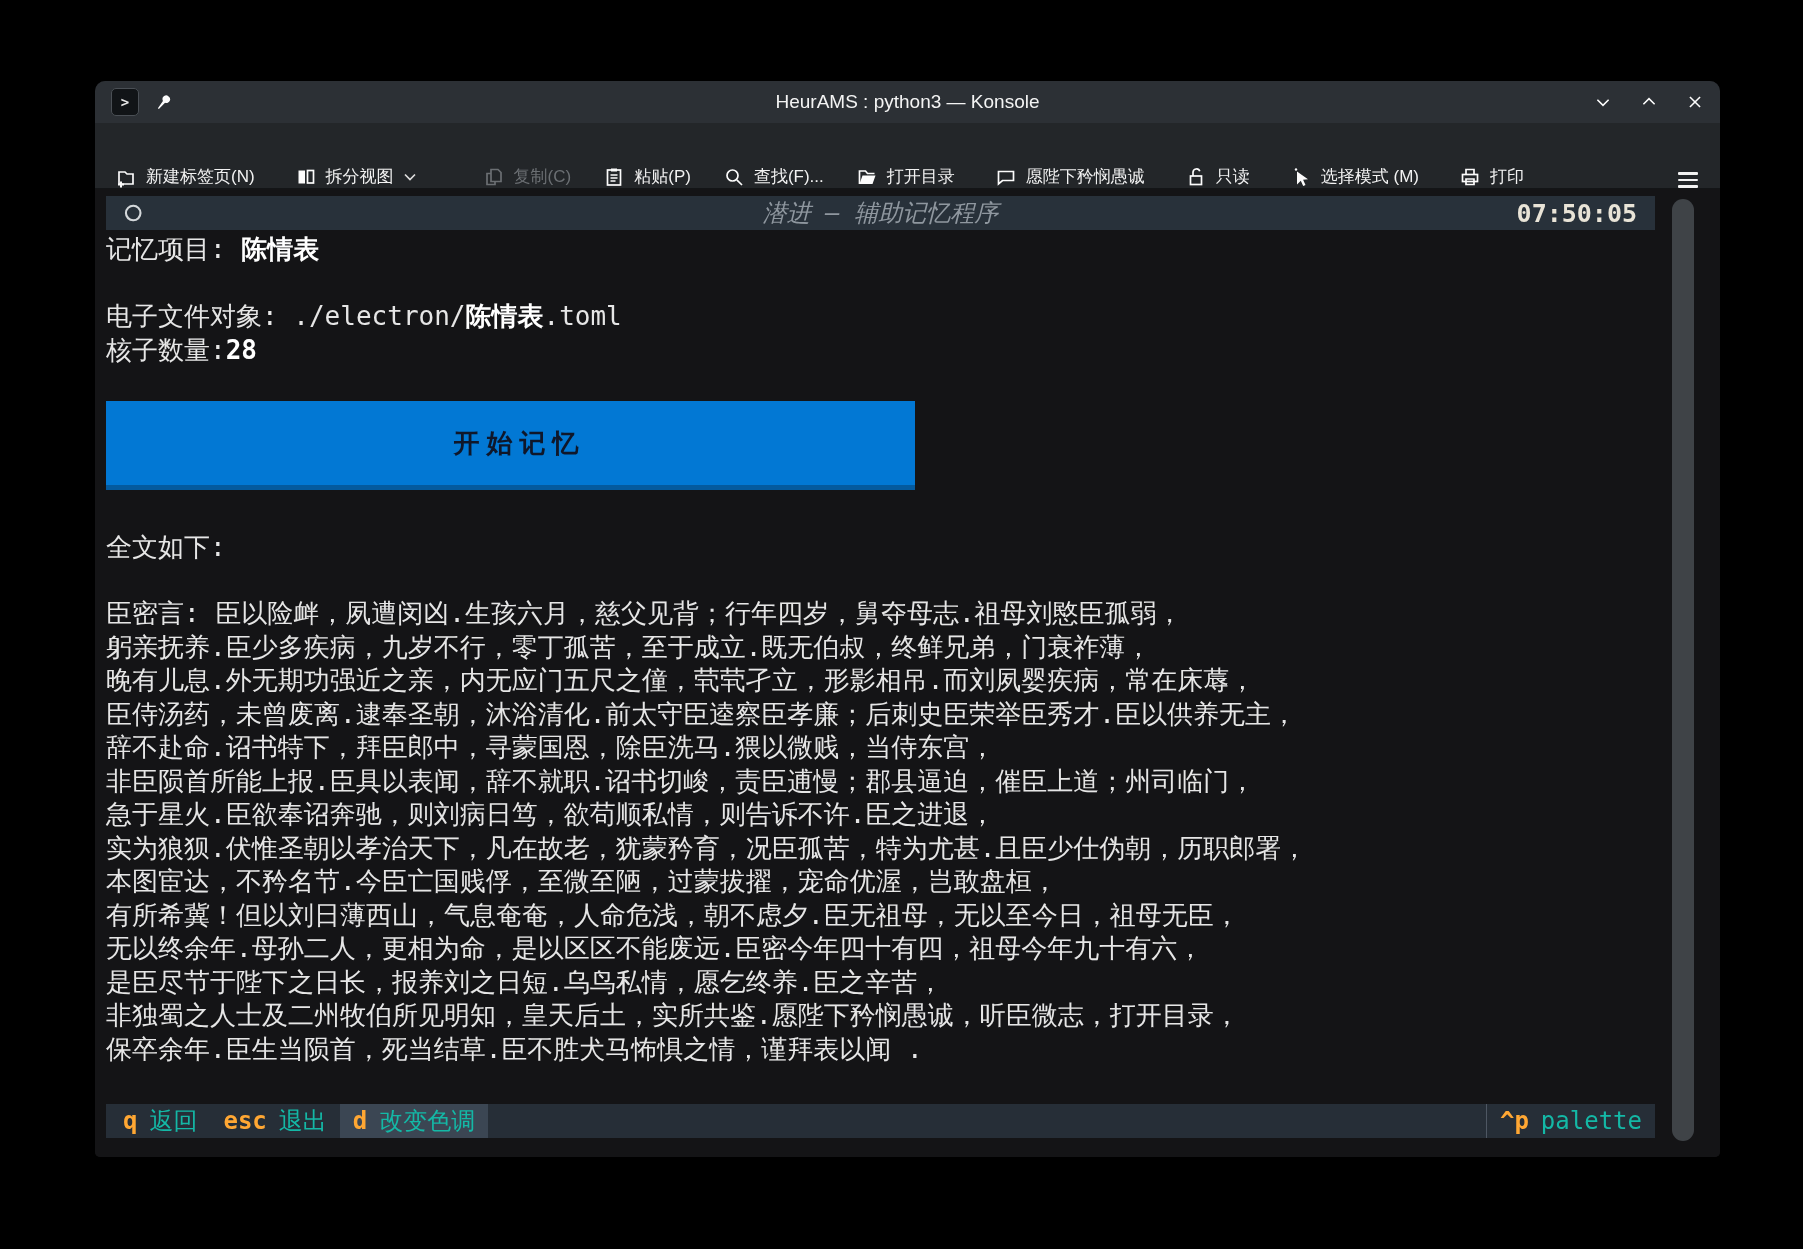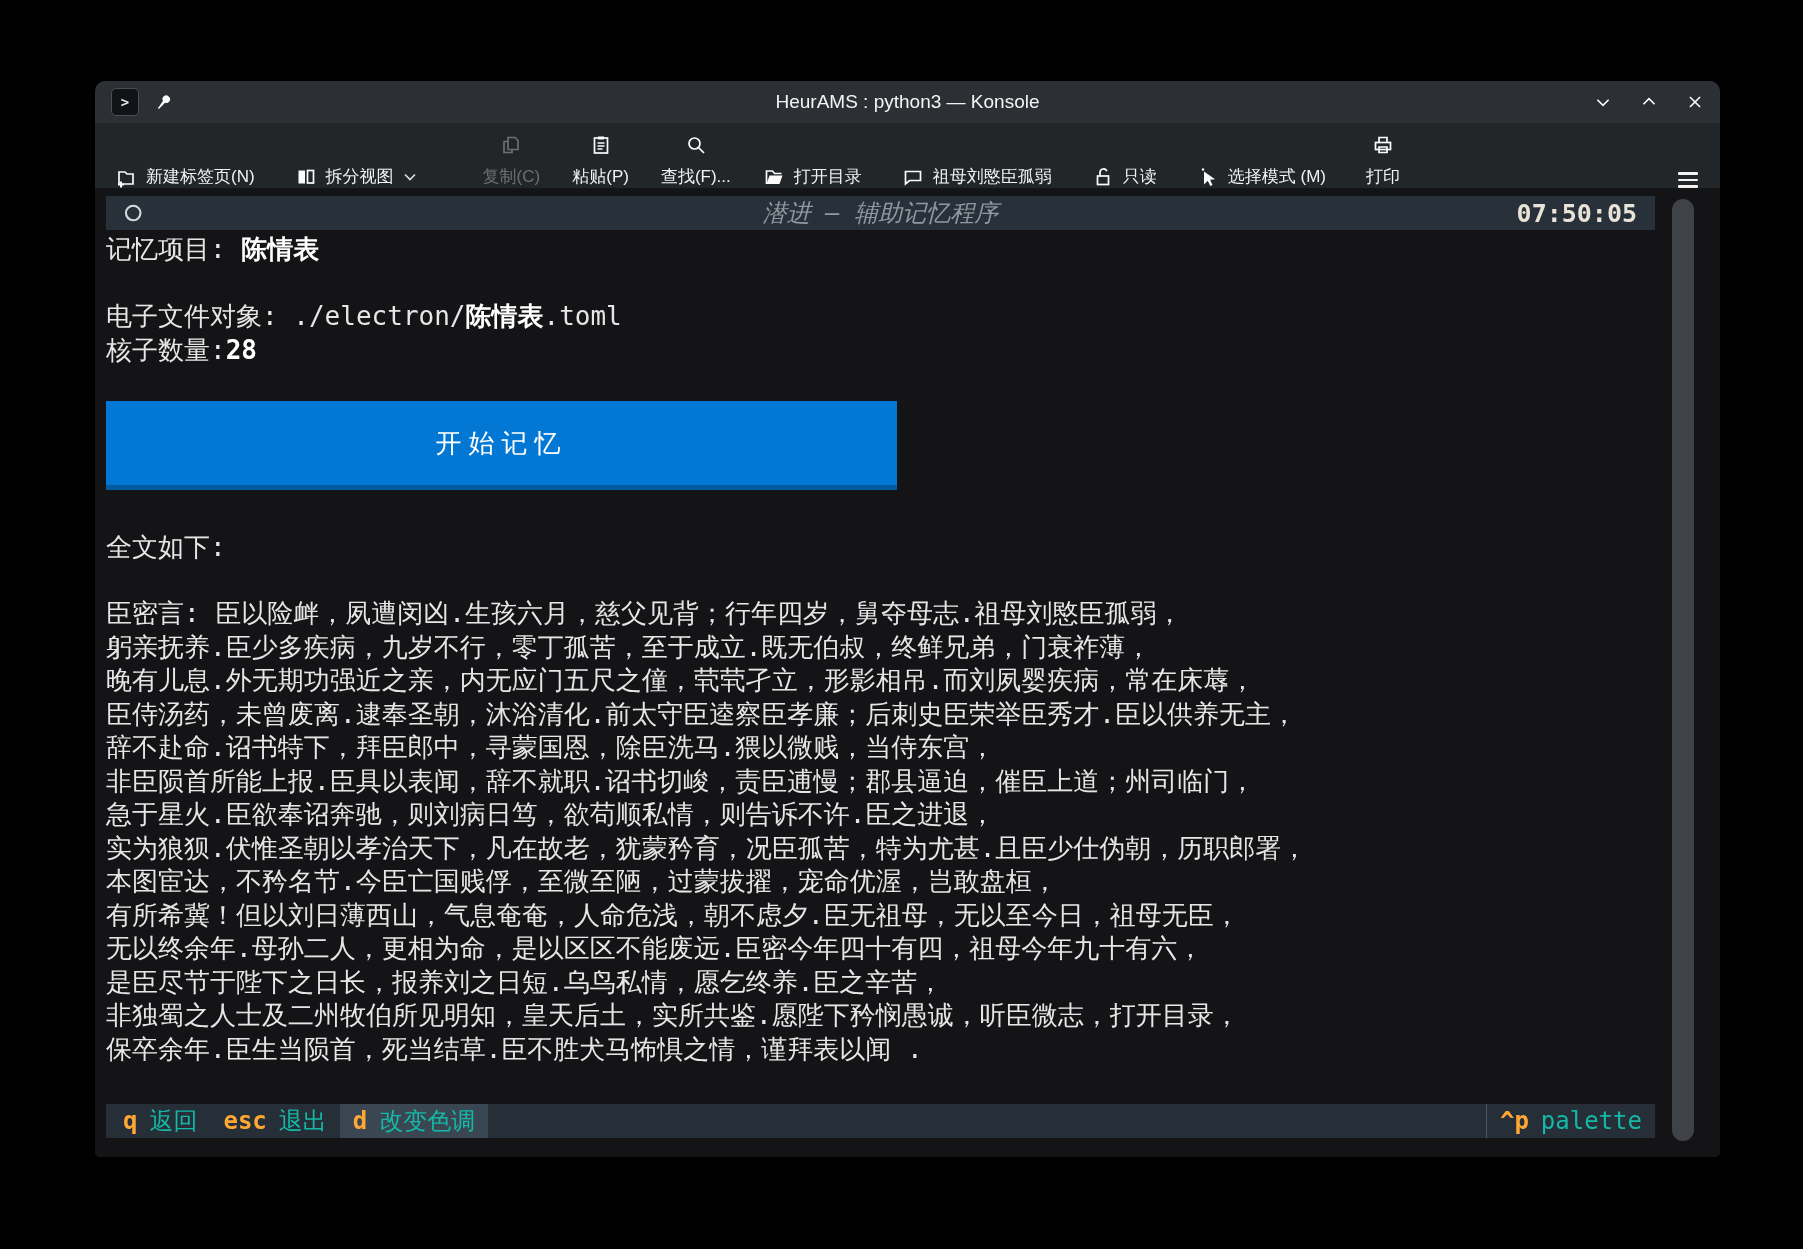--- a/index.html
+++ b/index.html
@@ -15,40 +15,40 @@
     color:#e8e8e8;font-family:"DejaVu Sans Mono",monospace;font-size:14px;font-weight:bold;
     display:flex;align-items:center;justify-content:center;}
   .pin{margin-left:16px;display:flex;align-items:center;}
   .wtitle{position:absolute;left:0;right:0;text-align:center;color:#f4f4f4;font-size:19px;}
   .wcontrols{margin-left:auto;display:flex;gap:28px;align-items:center;z-index:2;}
   .wbtn{width:18px;height:18px;display:flex;align-items:center;justify-content:center;cursor:default;}
   
   .toolbar{height:65px;background:#232629;border-bottom:1px solid #131517;display:flex;
     align-items:flex-end;padding:0 20px;color:#f2f2f2;font-size:17px;flex:0 0 auto;}
   .tbitem{display:flex;align-items:center;gap:9px;position:relative;margin-right:40px;white-space:nowrap;}
-  .tbitem.tight{margin-right:32px;flex-direction:column;}
+  .tbitem.tight{margin-right:32px;}
   .tbitem.disabled{color:#6b6f73;}
   .tbicon{display:flex;align-items:center;}
   .menucaret{position:absolute;left:50%;transform:translateX(-50%);bottom:-14px;}
   .burger{margin-left:auto;margin-right:2px;display:flex;flex-direction:column;gap:4px;}
   .burger i{display:block;width:20px;height:2.6px;background:#f2f2f2;border-radius:1px;}
   
   .terminal{position:relative;flex:1;background:#141416;
     font-family:"DejaVu Sans Mono",monospace;color:#e6e6e6;}
   .tui-header{position:absolute;left:11px;top:7px;width:1549px;height:34px;background:#28313a;
     display:flex;align-items:center;padding:0 18px;box-sizing:border-box;}
   .tui-circle{color:#d4d8db;font-size:23px;line-height:1;}
   .tui-title{position:absolute;left:0;right:0;text-align:center;color:#8f979f;font-size:24px;font-style:italic;}
   .tui-clock{margin-left:auto;color:#e9e4d7;font-size:25px;font-weight:bold;z-index:1;}
   .tline{height:33.5px;white-space:pre;font-size:26px;line-height:33.5px;}
   .tline .b{font-weight:bold;color:#ffffff;}
   #info-lines{position:absolute;left:11px;top:44px;}
   .start-btn{position:absolute;left:11px;top:212px;width:791px;height:84px;background:#0278d4;
     border-bottom:5px solid #045a9e;display:flex;align-items:center;justify-content:center;
-    color:#ffffff;font-size:26px;font-weight:normal;letter-spacing:7px;cursor:pointer;}
+    color:#0f172a;font-size:26px;font-weight:bold;letter-spacing:7px;cursor:pointer;padding-left:18px;}
   #intro-line{position:absolute;left:11px;top:342px;}
   #body-lines{position:absolute;left:11px;top:408px;}
   .tui-footer{position:absolute;left:11px;top:915px;width:1549px;height:34px;background:#262e37;
     display:flex;align-items:center;box-sizing:border-box;font-size:24px;padding-left:4px;}
   .fitem{display:flex;align-items:center;padding:0 13px;height:100%;cursor:pointer;}
   .fitem .k{color:#ffa733;font-weight:bold;margin-right:12px;}
   .fitem .v{color:#14b8a6;}
   .fitem.hl{background:#3b4653;}
   .fright{margin-left:auto;border-left:1px solid #4e5763;}
   .scroll-thumb{position:absolute;left:1577px;top:10px;width:22px;height:942px;
@@ -166,21 +166,21 @@
         </span>
         <span>打开目录</span>
       </div>
 
       <div class="tbitem">
         <span class="tbicon">
           <svg width="22" height="22" viewBox="0 0 22 22" fill="none" stroke="#fcfcfc" stroke-width="1.7">
             <path d="M3.5 5.5 h15 v9 h-11 l-4 3.5 z"></path>
           </svg>
         </span>
-        <span>祖母刘愍臣孤弱</span>
+        <span>愿陛下矜悯愚诚</span>
       </div>
 
       <div class="tbitem">
         <span class="tbicon">
           <svg width="22" height="22" viewBox="0 0 22 22" fill="none" stroke="#fcfcfc" stroke-width="1.7">
             <rect x="5.5" y="10" width="11" height="8.5"></rect>
             <path d="M8 10 V6.5 a3.5 3.5 0 0 1 6.8 -1.2"></path>
           </svg>
         </span>
         <span>只读</span>

